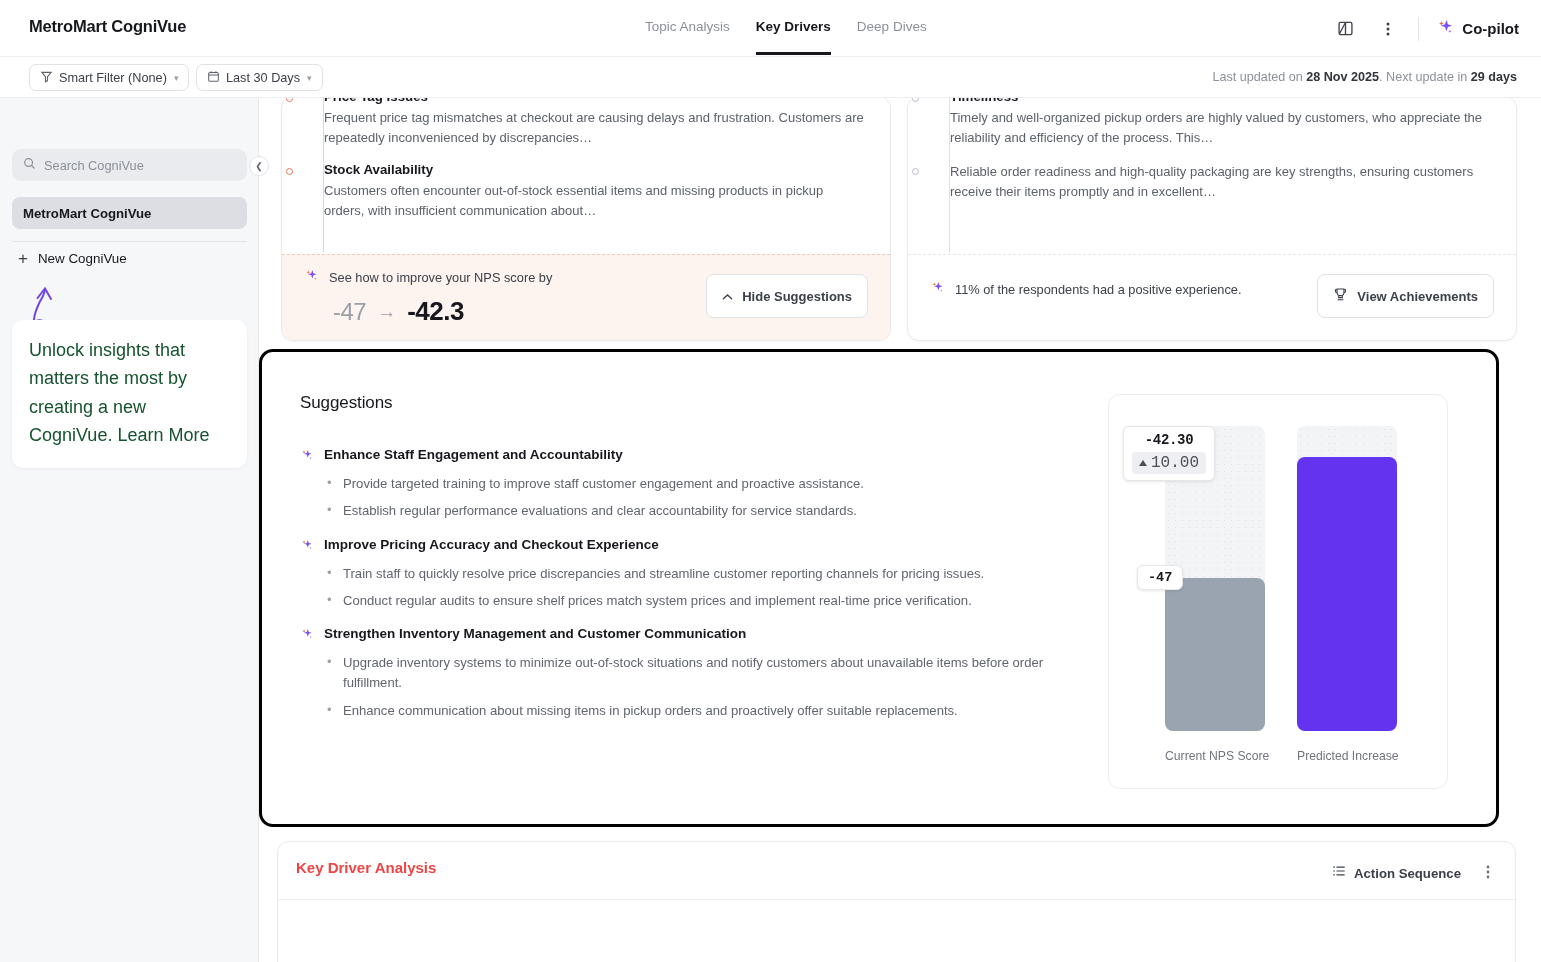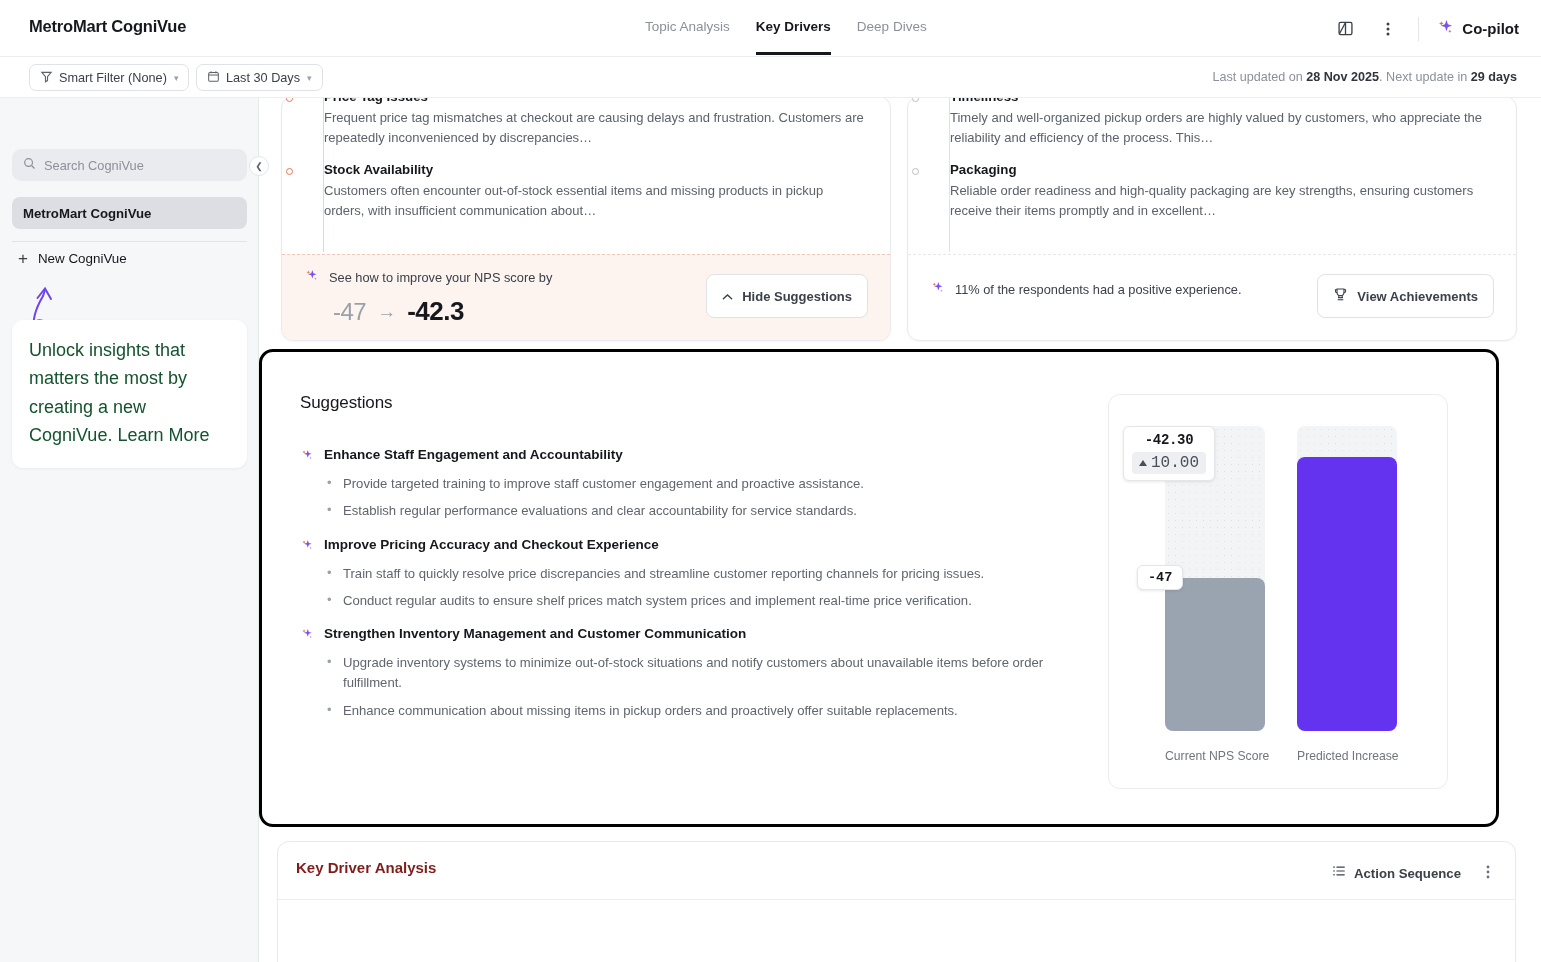--- a/index.html
+++ b/index.html
@@ -257,21 +257,21 @@
   .kda {
     position: absolute; top: 743px; left: 18px; width: 1239px; height: 160px;
     background: #fff; border: 1px solid #e8eaee; border-radius: 12px;
     box-shadow: 0 1px 2px rgba(20,24,32,0.04); overflow: hidden;
   }
   .kda-head {
     position: relative; height: 58px; border-bottom: 1px solid #eceef1;
   }
   .kda-title {
     position: absolute; left: 18px; top: 17px;
-    font-size: 15px; font-weight: bold; color: #7f1d1d;
+    font-size: 15px; font-weight: bold; color: #ef4444;
   }
   .kda-actions {
     position: absolute; right: 14px; top: 17px;
     display: flex; align-items: center; gap: 14px;
   }
   .action-seq {
     display: flex; align-items: flex-end; gap: 8px;
     font-size: 13.2px; font-weight: bold; color: #3b4049; cursor: pointer;
   }
   .kda-body { position: relative; height: 101px; }
@@ -434,21 +434,20 @@
   <div class="card-top" id="card-strength">
     <div class="drv-rail" id="rail-gray"></div>
     <div class="drv-list">
       <div class="drv" style="margin-top:-8px;">
         <span class="drv-dot dot-gray"></span>
         <div class="drv-title">Timeliness</div>
         <div class="drv-desc">Timely and well-organized pickup orders are highly valued by customers, who appreciate the reliability and efficiency of the process. This…</div>
       </div>
       <div class="drv">
         <span class="drv-dot dot-gray"></span>
-        <div class="drv-title">Packaging</div>
         <div class="drv-desc">Reliable order readiness and high-quality packaging are key strengths, ensuring customers receive their items promptly and in excellent…</div>
       </div>
     </div>
 
     <div class="footer-area">
       <div class="dashline dashline-gray" style="top:0;"></div>
       <div class="foot-inner" style="padding-top:26px;">
         <div class="foot-label" style="max-width:330px;">
           <span>
             <svg width="16" height="16" viewBox="0 0 20 20">

